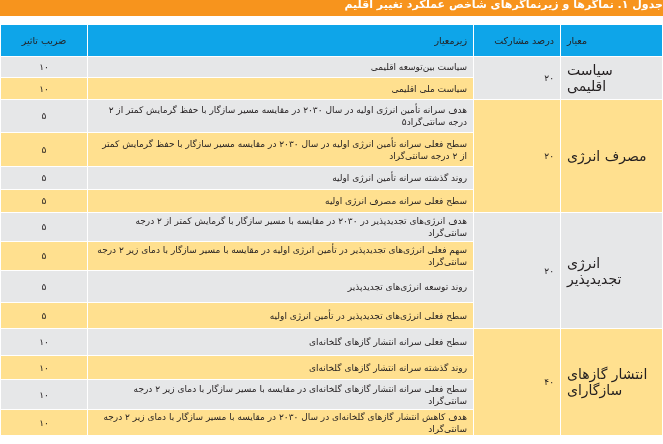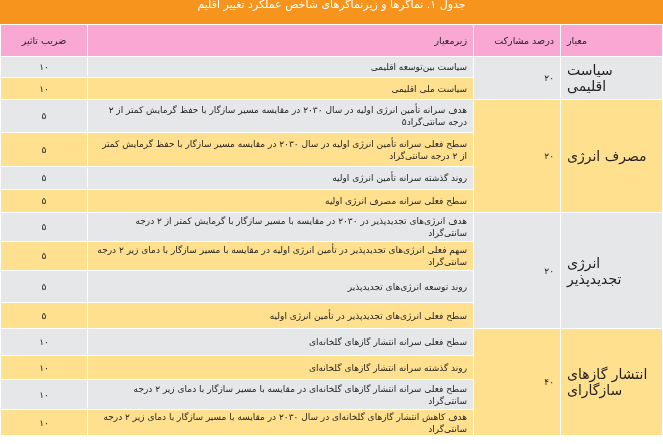--- a/index.html
+++ b/index.html
@@ -1,25 +1,25 @@
 <!DOCTYPE html>
 <html><head>
   <meta charset="utf-8">
   <style>
     html, body { margin: 0; padding: 0; background: #ffffff; }
     body { width: 663px; height: 444px; overflow: hidden; position: relative;
            font-family: "DejaVu Sans", sans-serif; }
-    .title-bar { position: absolute; left: 0; top: 0; width: 663px; height: 24px;
-                 background: #F7941D; color: #ffffff; font-size: 11px; font-weight: normal;
-                 line-height: 10px; text-align: center; direction: rtl; overflow: hidden; }
+    .title-bar { position: absolute; left: 0; top: 0; width: 663px; height: 16px;
+                 background: #F7941D; color: #ffffff; font-size: 11px; font-weight: bold;
+                 line-height: 10px; direction: rtl; overflow: hidden; }
     table { position: absolute; left: 0; top: 24px; width: 663px; border-collapse: collapse;
             direction: rtl; table-layout: fixed; }
     td, th { border: 1px solid #ffffff; padding: 0 6px; font-size: 9px; color: #231f20;
              vertical-align: middle; overflow: hidden; }
-    th { background: #f9a8d4; font-weight: normal; height: 31px; font-size: 9.5px; }
+    th { background: #0ea5e9; font-weight: normal; height: 31px; font-size: 9.5px; }
     .gray { background: #E6E7E8; }
     .yel { background: #FFE08F; }
     .c1 { width: 89px; text-align: left; }
     .c2 { width: 74px; text-align: right; }
     .c3 { text-align: right; line-height: 12px; }
     .c4 { width: 74px; text-align: center; }
     th.c3 { text-align: right; }
     .crit { font-size: 14px; }
   </style>
 </head>

